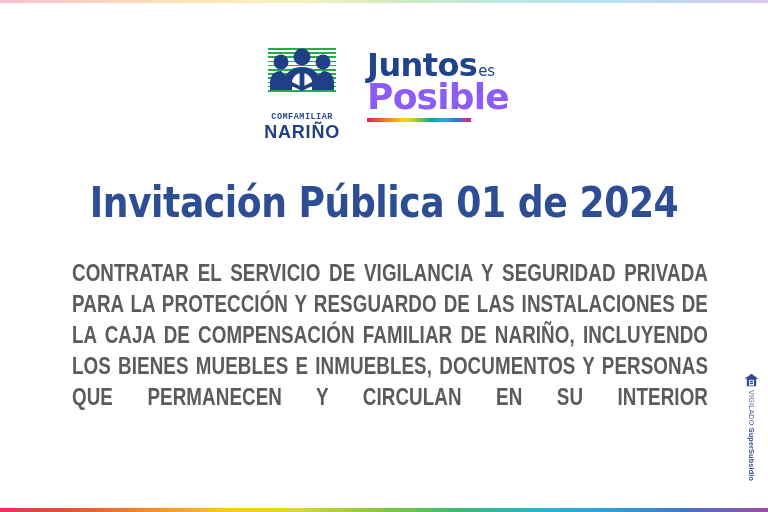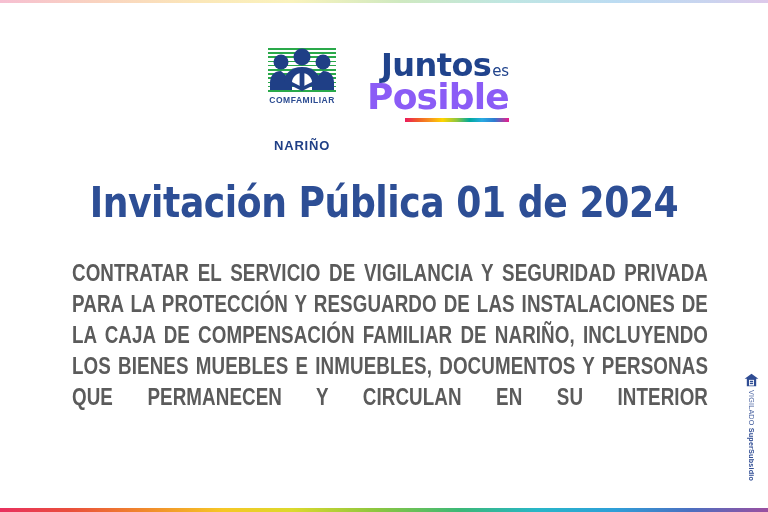--- a/index.html
+++ b/index.html
@@ -76,43 +76,43 @@
     background: repeating-linear-gradient(
         to bottom,
         #2aa94a 0px, #2aa94a 1.6px,
         #ffffff 1.6px, #ffffff 4.2px);
   }
   .logo-figures {
     position: absolute;
     inset: 0;
   }
   .logo-name {
-    margin-top: 4px;
+    margin-top: 21px;
     font-size: 8.5px;
     font-weight: 700;
     letter-spacing: 0.5px;
     color: #2b4b91;
     line-height: 1.15;
     text-align: center;
+    font-family: Liberation Mono, monospace;
   }
   .logo-region {
-    font-size: 13px;
+    font-size: 18px;
     font-weight: 700;
     letter-spacing: 0.8px;
     color: #1f3f86;
     line-height: 1.1;
     text-align: left;
-    margin-top: 33px;
   }
 
   
   .logo-juntos {
     display: flex;
     flex-direction: column;
-    align-items: flex-end;
+    align-items: flex-start;
     padding-top: 2px;
   }
   .juntos-row1 {
     display: flex;
     align-items: baseline;
     line-height: 0.98;
   }
   .juntos-word {
     font-family: "DejaVu Sans", sans-serif;
     font-size: 32px;

